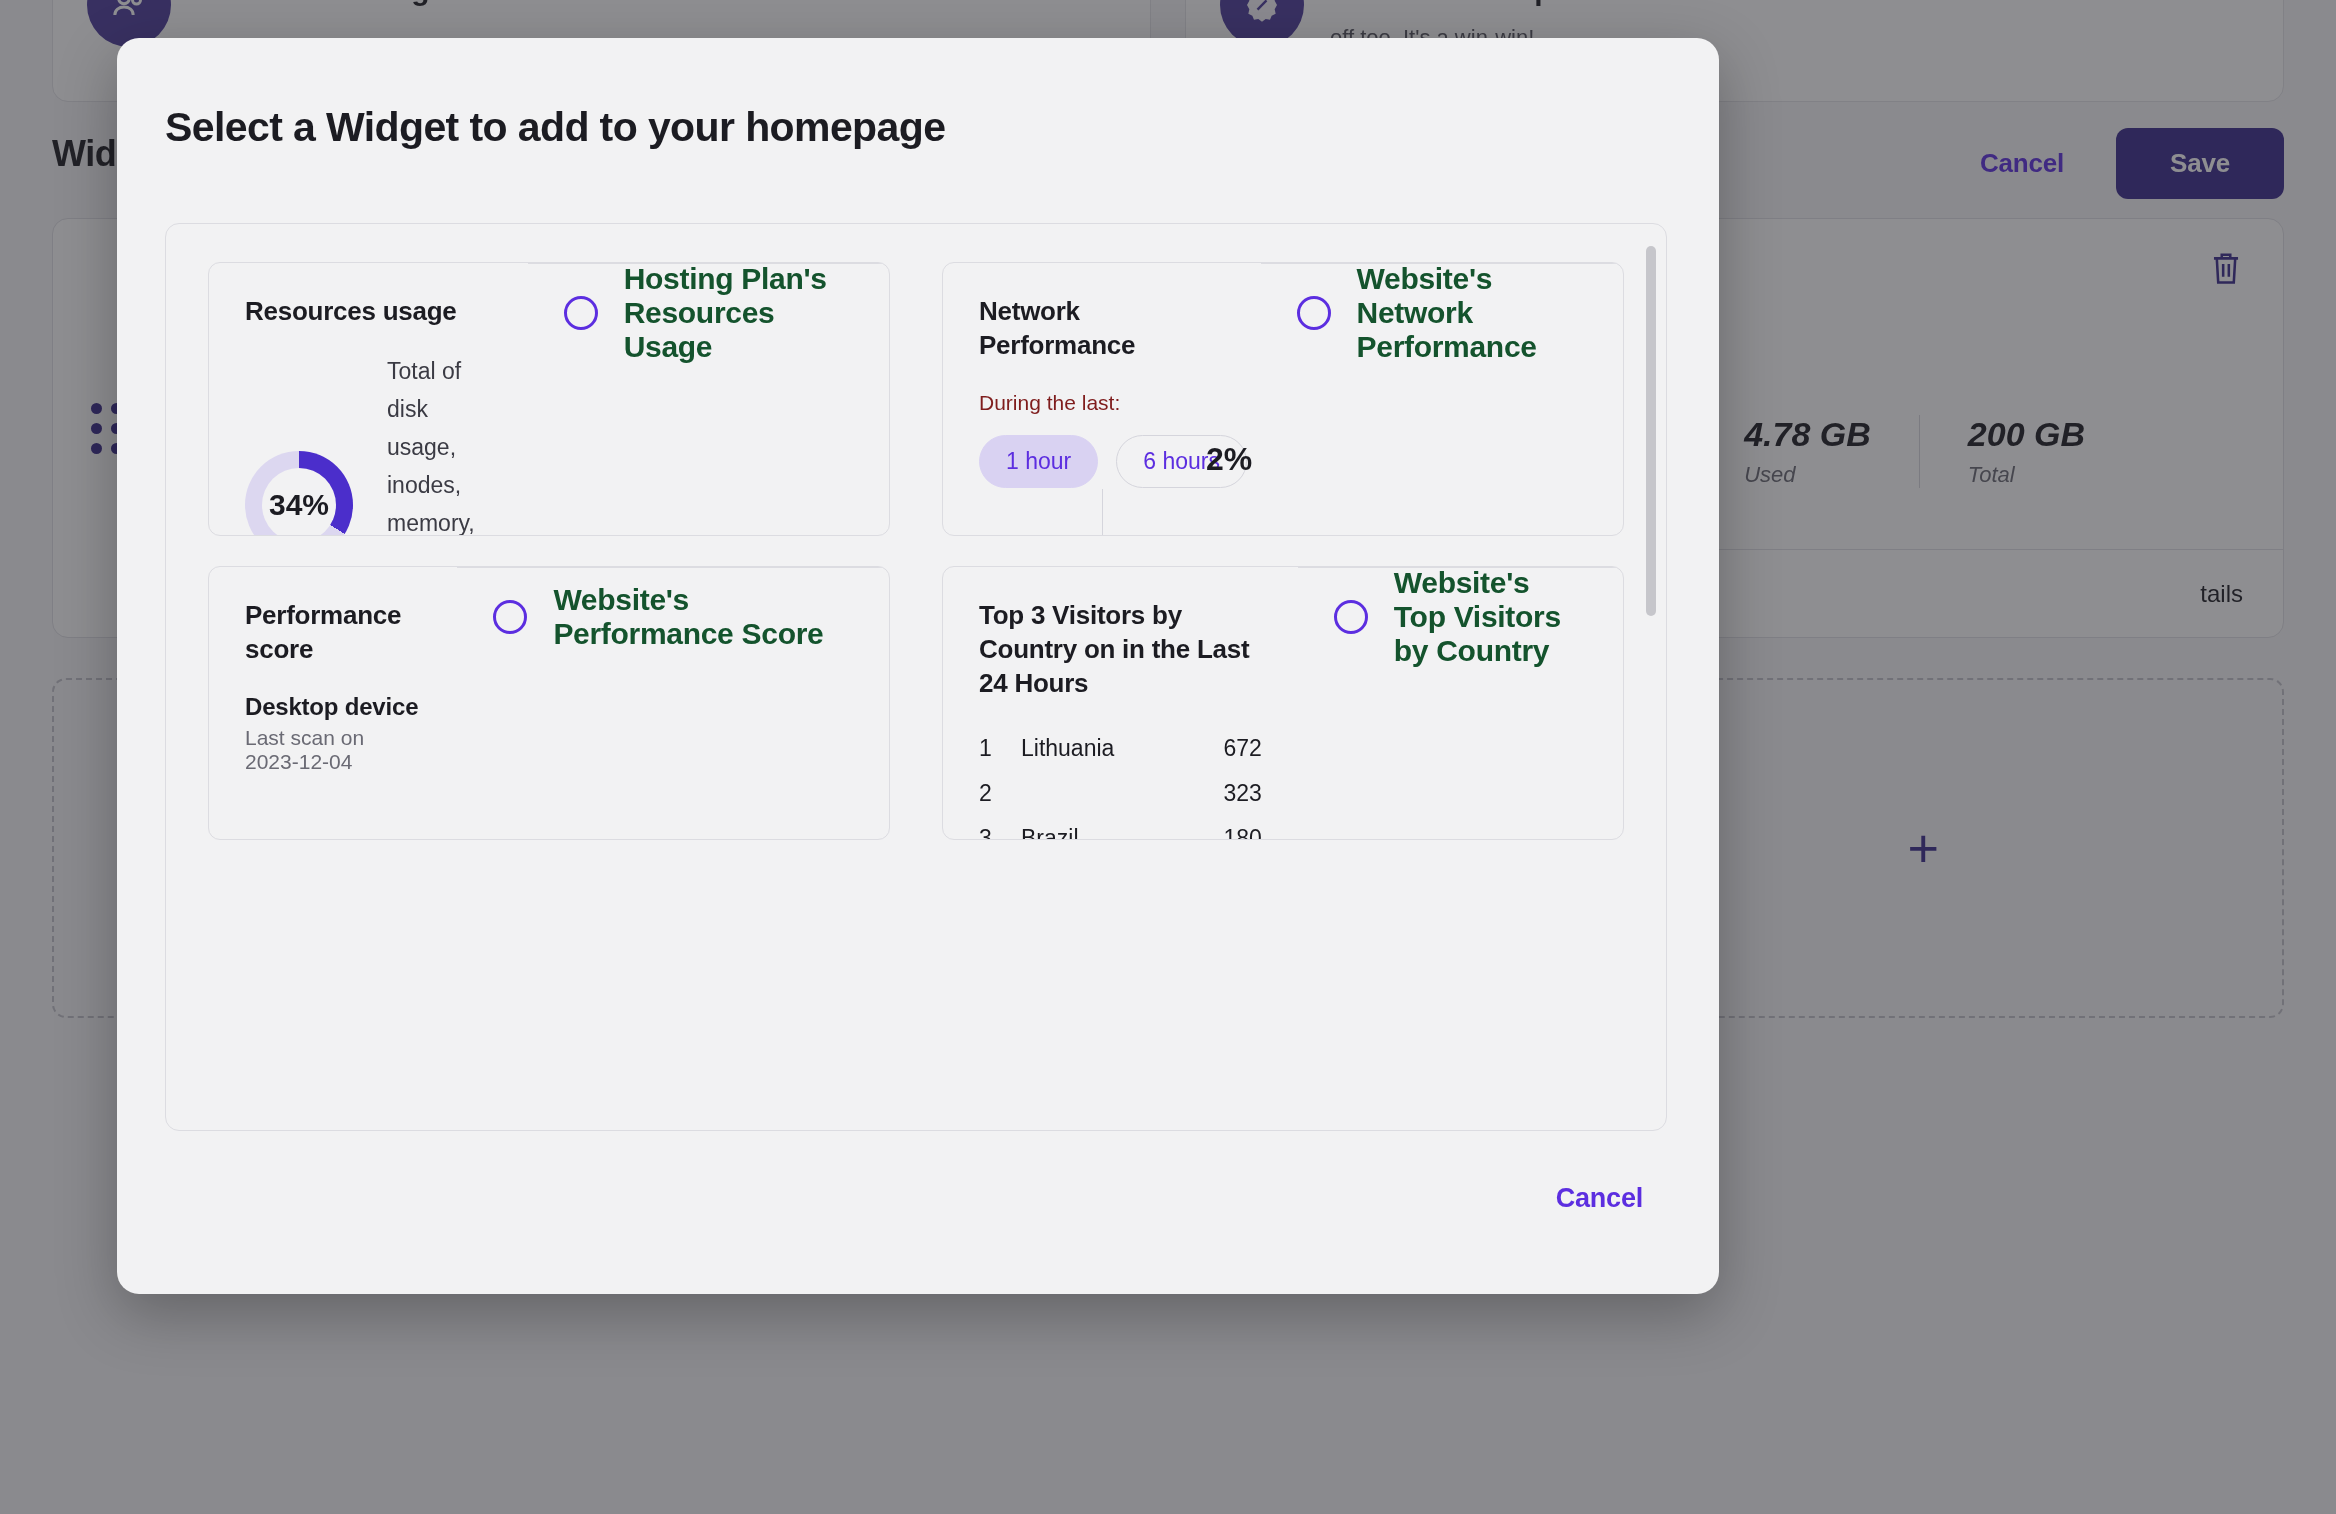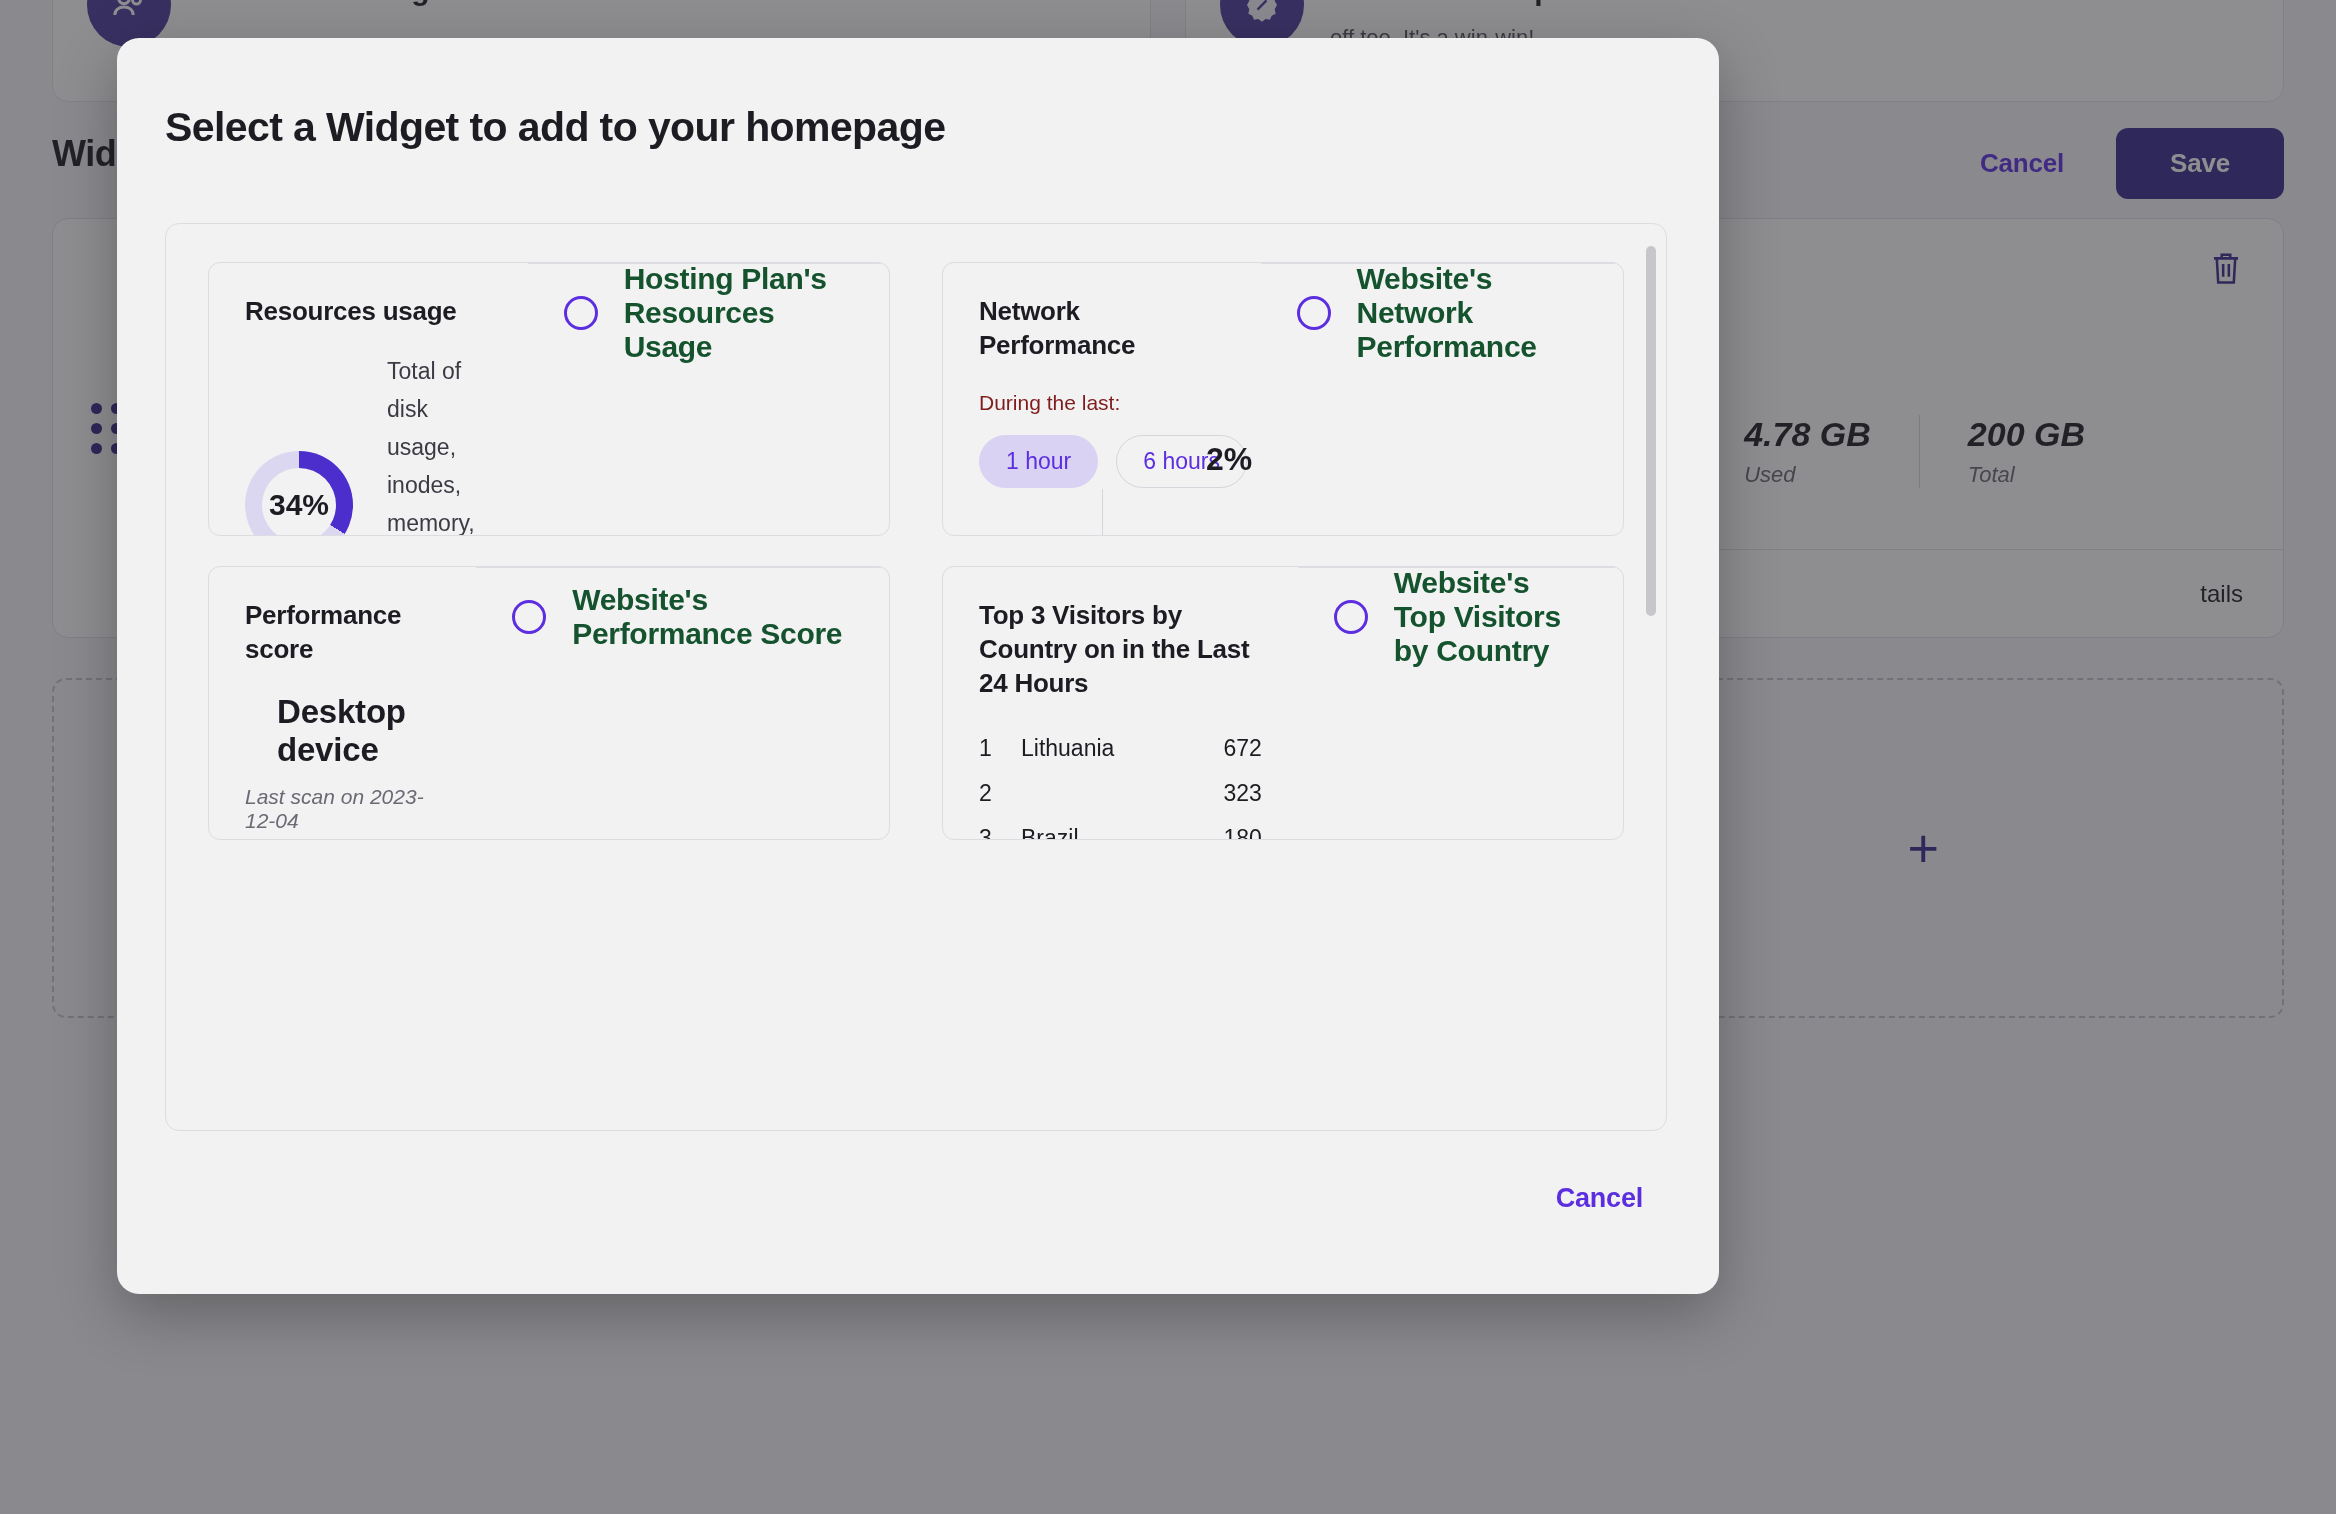--- a/index.html
+++ b/index.html
@@ -296,22 +296,22 @@
     width: 124px; height: 124px; border-radius: 50%;
     background: conic-gradient(#3ea183 0 97%, #d8ebe4 97% 100%);
     display: flex; align-items: center; justify-content: center;
     flex: none; position: relative;
   }
   .donut-green::after {
     content: ""; width: 86px; height: 86px; border-radius: 50%;
     background: #f2f2f3; position: absolute;
   }
   .donut-green .donut-val { font-size: 32px; }
-  .ps-dev { font-size: 33px; font-weight: 700; color: #1c1c22; letter-spacing: -0.2px; margin-left: 32px; }
-  .ps-scan { font-size: 21px; color: #6a6a74; margin-top: 16px; font-style: italic; }
+  .ps-dev { font-size: 24px; font-weight: 700; color: #1c1c22; letter-spacing: -0.2px; }
+  .ps-scan { font-size: 21px; color: #6a6a74; margin-top: 5px; }
 
   
   .vis-table { margin-top: 26px; width: 100%; }
   .vis-row {
     display: flex; align-items: center;
     font-size: 23px; color: #1c1c22;
     padding: 9px 0;
   }
   .vis-rank { width: 42px; flex: none; }
   .vis-country { flex: 1; }

